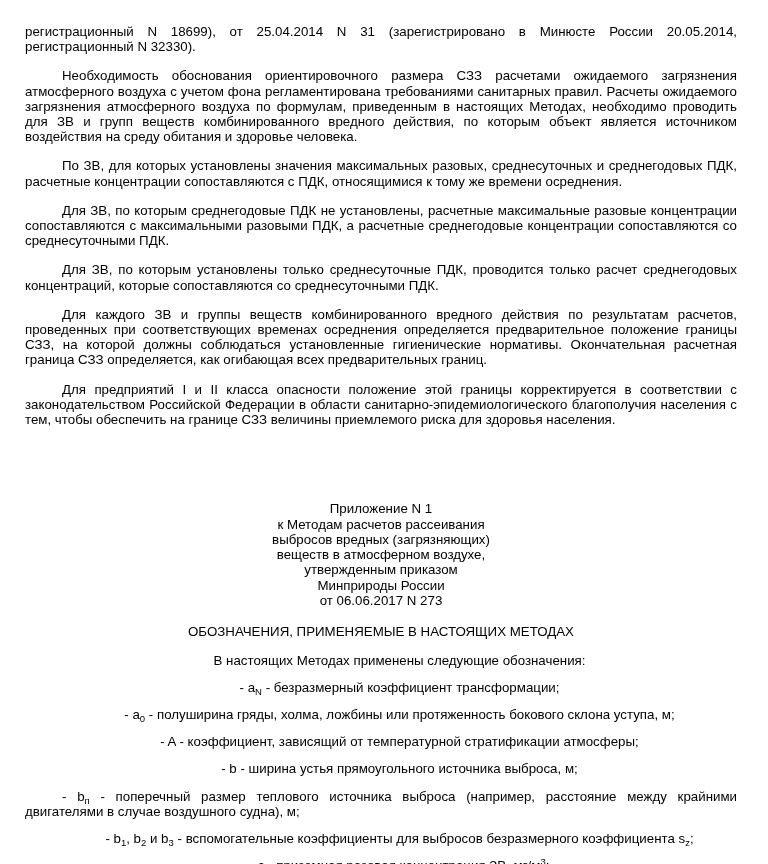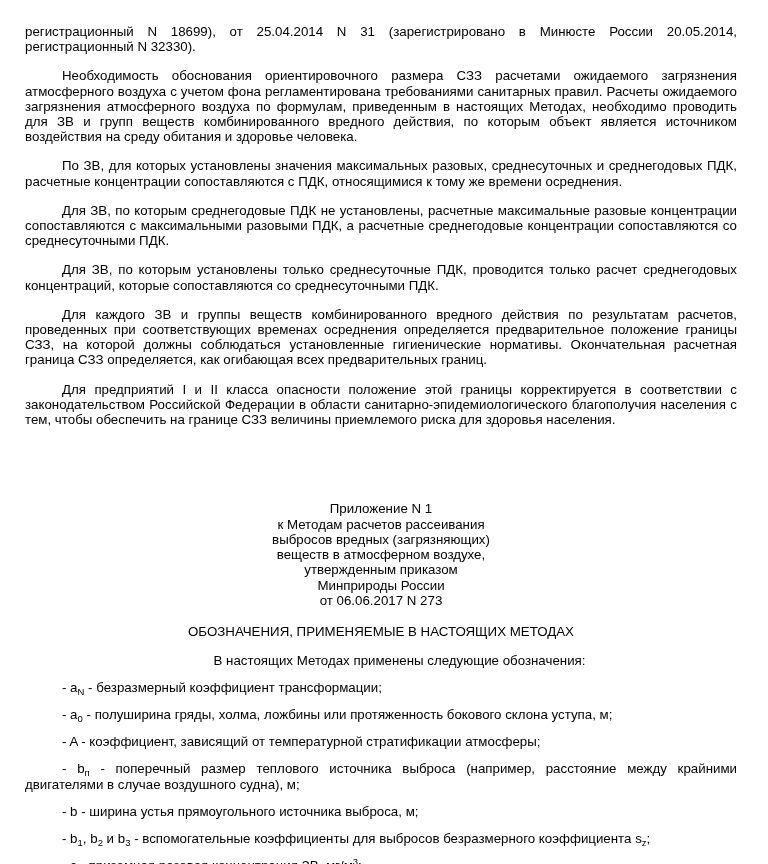--- a/index.html
+++ b/index.html
@@ -17,21 +17,21 @@
     margin-top: 74px; text-align: center; line-height: 15.3px;
     padding-right: 0;
   }
   .appendix div { white-space: nowrap; }
   .heading {
     margin-top: 16px; text-align: center; font-weight: normal;
     padding-left: 0;
   }
   .intro { margin-top: 13px; text-indent: 37px; text-align: center; }
   .item { margin-top: 12px; }
-  .item.left { text-align: left; }
+  .item.left { text-align: center; }
   sub { font-size: 9.5px; vertical-align: -3px; line-height: 0; }
   sup { font-size: 9.5px; vertical-align: 5px; line-height: 0; }
 </style>
 </head>
 <body>
 
 <div class="page">
 
   <p class="first">регистрационный N 18699), от 25.04.2014 N 31 (зарегистрировано в Минюсте России 20.05.2014, регистрационный N 32330).</p>
 
@@ -60,21 +60,21 @@
   <div class="heading">ОБОЗНАЧЕНИЯ, ПРИМЕНЯЕМЫЕ В НАСТОЯЩИХ МЕТОДАХ</div>
 
   <p class="intro">В настоящих Методах применены следующие обозначения:</p>
 
   <p class="indent item left"><span>- a</span><sub>N</sub><span> - безразмерный коэффициент трансформации;</span></p>
 
   <p class="indent item left"><span>- a</span><sub>0</sub><span> - полуширина гряды, холма, ложбины или протяженность бокового склона уступа, м;</span></p>
 
   <p class="indent item left"><span>- A</span><span> - коэффициент, зависящий от температурной стратификации атмосферы;</span></p>
 
+  <p class="indent item left"><span>- b</span><span> - ширина устья прямоугольного источника выброса, м;</span></p>
+
   <p class="indent item"><span>- b</span><sub>п</sub><span> - поперечный размер теплового источника выброса (например, расстояние между крайними двигателями в случае воздушного судна), м;</span></p>
-
-  <p class="indent item left"><span>- b</span><span> - ширина устья прямоугольного источника выброса, м;</span></p>
 
   <p class="indent item left"><span>- b</span><sub>1</sub><span>, b</span><sub>2</sub><span> и b</span><sub>3</sub><span> - вспомогательные коэффициенты для выбросов безразмерного коэффициента s</span><sub>z</sub><span>;</span></p>
 
   <p class="indent item left"><span>- c</span><span> - приземная разовая концентрация ЗВ, мг/м</span><sup>3</sup><span>;</span></p>
 
 </div>
 
 </body></html>

